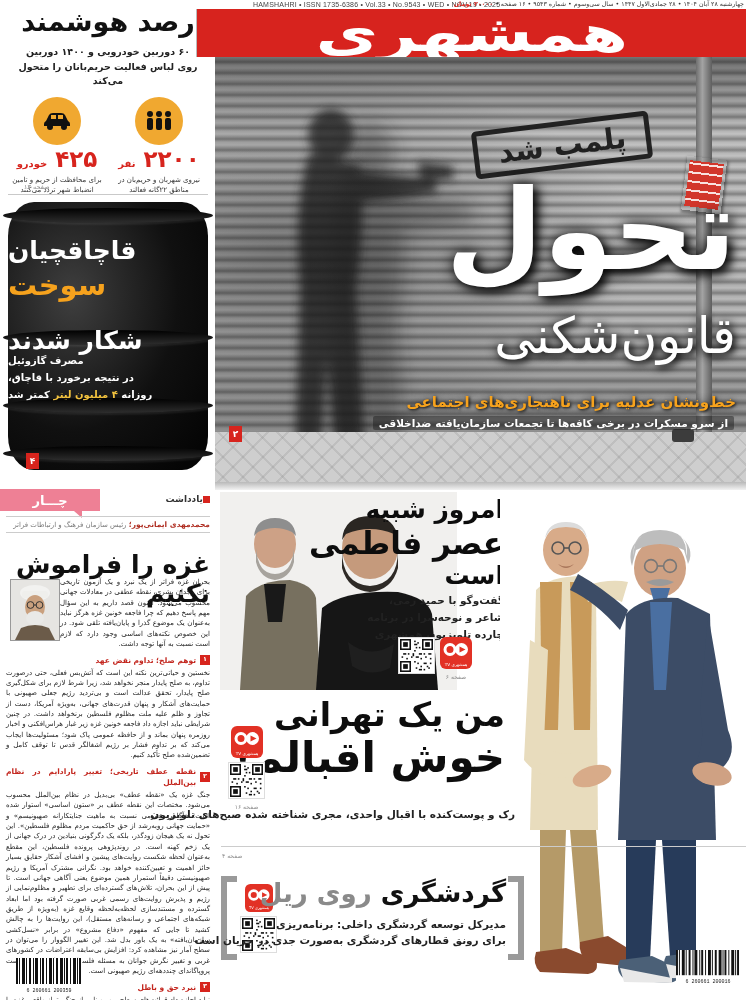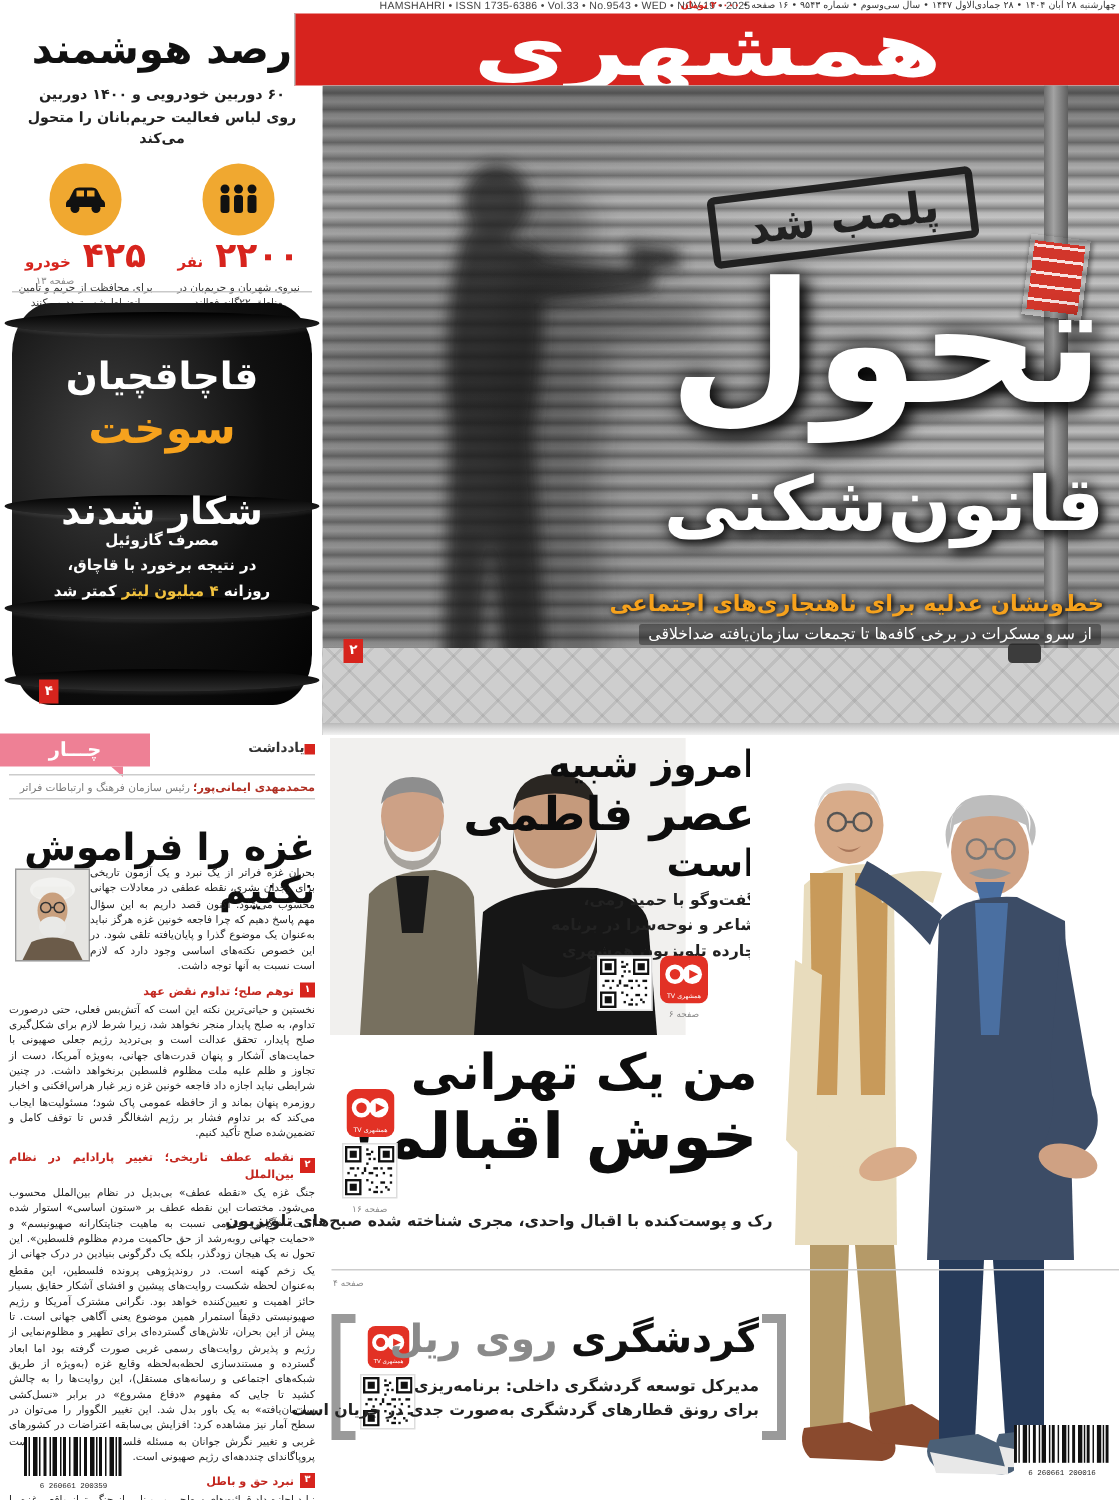--- a/index.html
+++ b/index.html
@@ -13,39 +13,39 @@
   .dateline-fa{left:470px;top:0;width:274px;font-size:6.3px;color:#333;white-space:nowrap;
                text-align:left;}
   .price{color:#d7241d;font-weight:bold;}
 
   
   .masthead{left:196px;top:9px;width:550px;height:48px;background:#d7231e;color:#fff;
             display:flex;align-items:center;justify-content:center;border-left:1px solid #bbb;}
   .masthead span{font-size:44px;font-weight:900;transform:scale(1.55,1.12);letter-spacing:8px;}
 
   
-  .tpanel{left:0;top:6px;width:216px;height:194px;text-align:center;color:#111;margin-top:12px;}
+  .tpanel{left:0;top:6px;width:216px;height:194px;text-align:center;color:#111;}
   .tpanel .t1{font-size:27px;font-weight:900;line-height:1.15;}
   .tpanel .sub{margin-top:8px;padding:0 16px;font-size:9.5px;font-weight:700;line-height:1.55;color:#222;}
   .stats{display:flex;margin-top:8px;padding:0 6px;}
   .stat{width:50%;text-align:center;}
   .bubble{width:48px;height:48px;border-radius:50%;background:#f0a830;margin:0 auto;
           display:flex;align-items:center;justify-content:center;}
   .statval{font-size:23px;font-weight:900;color:#d7241d;line-height:1.1;margin-top:2px;}
   .statunit{font-size:10px;font-weight:900;color:#d7241d;}
   .statcap{font-size:7px;color:#333;line-height:1.5;margin:2px auto 0;width:92%;}
   .pageref{font-size:6.5px;color:#888;}
   .rule{border-top:1px solid #c9c9c9;}
 
   
   .barrel{left:8px;top:202px;width:200px;height:268px;border-radius:26px/34px;
           background:radial-gradient(ellipse at 32% 35%,#3f3f3f,#101010 55%,#050505 90%);}
   .rib{position:absolute;left:-5px;right:-5px;height:15px;border-radius:50%;
        background:linear-gradient(#000,#2e2e2e);box-shadow:0 2px 2px rgba(255,255,255,.07);}
-  .btxt{position:absolute;left:0;right:0;text-align:center;color:#fff;font-weight:900;}
+  .btxt{position:absolute;left:0;right:0;text-align:left;color:#fff;font-weight:900;}
   .b1{top:34px;font-size:25px;}
   .b2{top:66px;font-size:29px;color:#f6a21d;}
   .b3{top:104px;font-size:25px;margin-top:20px;}
   .bsub{top:150px;font-size:10px;font-weight:700;line-height:1.7;}
   .hl{color:#f2c23e;}
   .pgmark{width:13px;height:16px;background:#d7241d;color:#fff;font-size:9px;font-weight:900;
           display:flex;align-items:center;justify-content:center;}
 
   
   .shutter{left:215px;top:57px;width:531px;height:433px;overflow:hidden;
@@ -61,25 +61,25 @@
   .shadow-svg{position:absolute;inset:0;width:100%;height:100%;}
   .stamp{position:absolute;left:258px;top:64px;transform:rotate(-7deg);border:5px solid #181818;
          border-radius:5px;padding:2px 20px;color:#181818;font-size:29px;font-weight:900;
          letter-spacing:5px;opacity:.93;}
   .notice{position:absolute;left:468px;top:100px;width:34px;height:46px;background:#d2362b;
           transform:rotate(7deg);box-shadow:1px 2px 3px rgba(0,0,0,.4);
           background-image:repeating-linear-gradient(180deg,transparent 0 7px,rgba(255,255,255,.85) 7px 9px);
           background-clip:content-box;padding:5px 4px;}
   .mh1{position:absolute;right:10px;top:112px;color:#fff;font-size:112px;font-weight:900;line-height:1.1;
        text-shadow:0 0 16px rgba(0,0,0,.95),5px 5px 10px rgba(0,0,0,.8);}
-  .mh2{position:absolute;right:10px;top:250px;color:#fff;font-size:50px;font-weight:700;
+  .mh2{position:absolute;right:10px;top:250px;color:#fff;font-size:50px;font-weight:400;
        text-shadow:0 0 12px rgba(0,0,0,.95),3px 3px 7px rgba(0,0,0,.8);}
   .deck1{position:absolute;right:10px;top:336px;color:#f6a21d;font-size:15px;font-weight:900;
          text-shadow:1px 1px 3px rgba(0,0,0,.9),0 0 8px rgba(0,0,0,.7);}
-  .deck2{position:absolute;right:12px;top:359px;color:#fff;font-size:10.5px;font-weight:400;
+  .deck2{position:absolute;right:12px;top:359px;color:#fff;font-size:10.5px;font-weight:700;
          background:rgba(25,25,25,.45);padding:1px 6px;border-radius:2px;}
   .lock{position:absolute;left:457px;top:372px;width:22px;height:13px;background:#3c3c3c;border-radius:3px;}
   .fold{left:215px;top:482px;width:531px;height:8px;background:linear-gradient(#b9b9b9,#f2f2f2);}
 
   
   .opinion{left:0;top:489px;width:216px;height:511px;}
   .tab{position:absolute;right:116px;left:0;top:0;height:22px;background:#ee8095;color:#fff;
        display:flex;align-items:center;justify-content:center;font-size:13px;font-weight:900;letter-spacing:3px;}
   .tabtail{position:absolute;left:74px;top:22px;width:0;height:0;
            border-top:7px solid #ee8095;border-left:8px solid transparent;}

